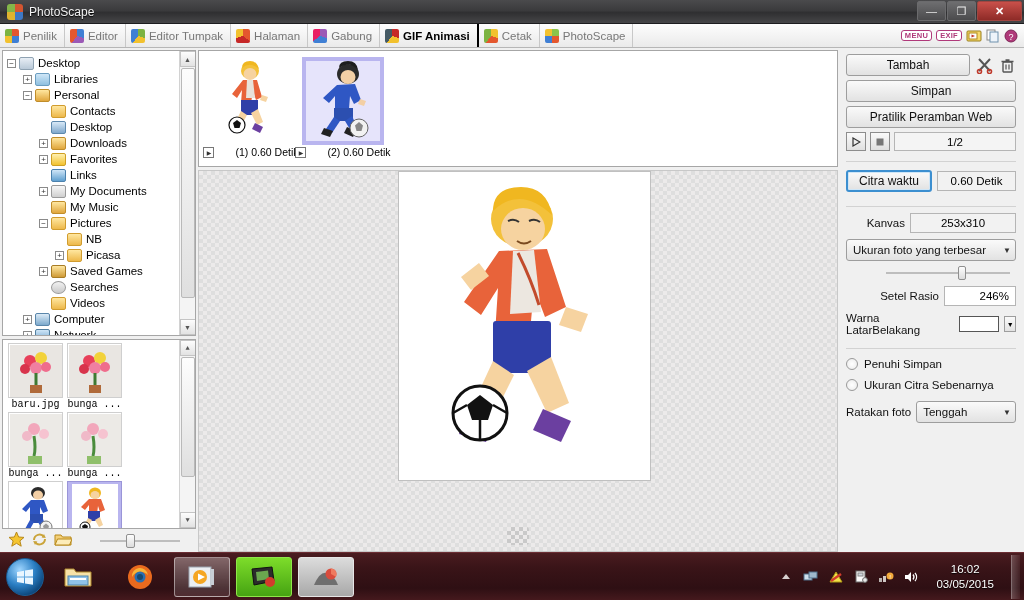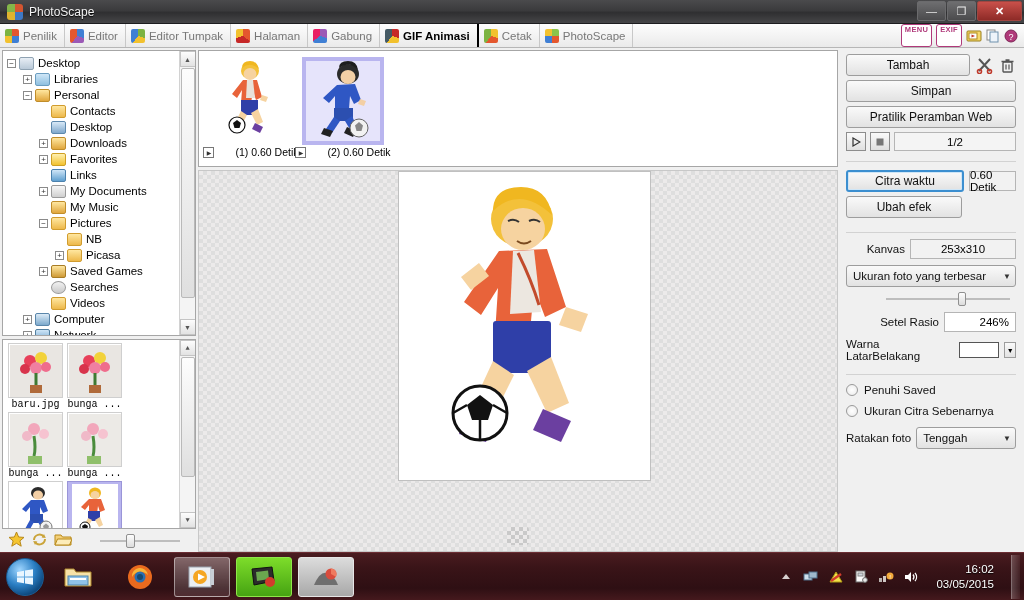--- a/index.html
+++ b/index.html
@@ -62,21 +62,21 @@
     background: conic-gradient(#e4572e 0turn .25turn, #3f7fd4 .25turn .5turn, #f2c12e .5turn .75turn, #7cb342 .75turn 1turn);
   }
   .tab-ico.v2 { background: conic-gradient(#3f7fd4 0turn .3turn, #9b59b6 .3turn .6turn, #e4572e .6turn 1turn); }
   .tab-ico.v3 { background: conic-gradient(#7cb342 0turn .3turn, #f2c12e .3turn .6turn, #3f7fd4 .6turn 1turn); }
   .tab-ico.v4 { background: conic-gradient(#e4572e 0turn .35turn, #c62828 .35turn .7turn, #f2c12e .7turn 1turn); }
   .tab-ico.v5 { background: conic-gradient(#9b59b6 0turn .3turn, #3f7fd4 .3turn .65turn, #e91e63 .65turn 1turn); }
   .tab-ico.v6 { background: conic-gradient(#c62828 0turn .3turn, #f2c12e .3turn .6turn, #455a64 .6turn 1turn); }
   .tab-ico.v7 { background: conic-gradient(#f2c12e 0turn .3turn, #e4572e .3turn .6turn, #7cb342 .6turn 1turn); }
   .tab-ico.v8 { background: conic-gradient(#8bc34a 0turn .25turn, #e4572e .25turn .5turn, #3f7fd4 .5turn .75turn, #f2c12e .75turn 1turn); }
 
-  #tabbar-right { margin-left: auto; display: flex; gap: 4px; padding-right: 6px; }
+  #tabbar-right { margin-left: auto; display: flex; align-items: center; gap: 4px; padding-right: 6px; }
   .tool-ico { display: flex; align-items: center; justify-content: center; }
   .pillglyph {
     border: 1.5px solid #b0397a; color: #b0397a; border-radius: 3px;
     font-size: 7.5px; font-weight: bold; letter-spacing: .3px;
     padding: 1px 3px; line-height: 1; background: #fff;
   }
 
   
   #body-row { display: flex; height: 504px; width: 100%; background: #f0f0f0; }
 
@@ -256,21 +256,21 @@
     width: 56px; height: 40px; margin-left: 6px;
     display: flex; align-items: center; justify-content: center;
     border-radius: 3px; flex: none;
   }
   .tb-item.active { background: linear-gradient(to bottom, rgba(255,255,255,.34), rgba(255,255,255,.10)); border: 1px solid rgba(255,255,255,.45); }
   .tb-item.green { background: linear-gradient(to bottom, #7ddc2a, #46a312); border: 1px solid #8fe64a; }
   .tb-item.grey { background: linear-gradient(to bottom, #dcdcdc, #a8a8a8); border: 1px solid #e6e6e6; }
 
   #tray { margin-left: auto; display: flex; align-items: center; gap: 9px; padding-right: 4px; }
   .tray-ico { width: 16px; height: 16px; display:flex; align-items:center; justify-content:center; }
-  #clock { color: #fff; font-size: 11.5px; text-align: right; line-height: 15px; padding: 0 8px; text-shadow: 0 1px 1px #000; }
+  #clock { color: #fff; font-size: 11.5px; text-align: center; line-height: 15px; padding: 0 8px; text-shadow: 0 1px 1px #000; }
   #showdesk { width: 9px; height: 44px; background: linear-gradient(to right, rgba(255,255,255,.22), rgba(255,255,255,.06)); border-left: 1px solid rgba(255,255,255,.35); }
 </style>
 </head>
 <body>
 
 <div id="app-window">
 
   <div id="titlebar">
     <div class="app-icon"></div>
     <div class="title-text">PhotoScape</div>
@@ -679,24 +679,23 @@
               <rect x="1.5" y="1.5" width="7" height="7" fill="#777"></rect>
             </svg>
         </div>
         <div class="counter">1/2</div>
       </div>
 
       <div class="hsep"></div>
 
       <div class="row">
         <div class="btn focus" style="flex:1">Citra waktu</div>
-        <div class="field" style="width:47px">0.60 Detik</div>
-      </div>
-
-      <div class="btn mt4" style="width:116px">Ubah efek</div>
+        <div class="field" style="width:79px">0.60 Detik</div>
+      </div>
+
 
       <div class="hsep" style="margin:14px 0 6px 0;"></div>
 
       <div class="row" style="justify-content:flex-end">
         <span class="lbl">Kanvas</span>
         <div class="field" style="width:106px">253x310</div>
       </div>
 
       <div class="select mt6">
         <span>Ukuran foto yang terbesar</span>
@@ -716,21 +715,21 @@
       <div class="row mt6" style="justify-content:flex-end">
         <span class="lbl">Warna LatarBelakang</span>
         <span class="colorbox"></span>
         <span class="colorcaret">▼</span>
       </div>
 
       <div class="hsep" style="margin:12px 0 4px 0;"></div>
 
       <div class="radio-row">
         <span class="radio"></span>
-        <span class="lbl">Penuhi Saved</span>
+        <span class="lbl">Penuhi Simpan</span>
       </div>
       <div class="radio-row">
         <span class="radio"></span>
         <span class="lbl">Ukuran Citra Sebenarnya</span>
       </div>
 
       <div class="row mt6">
         <span class="lbl">Ratakan foto</span>
         <div class="select" style="flex:1">
           <span>Tenggah</span>

